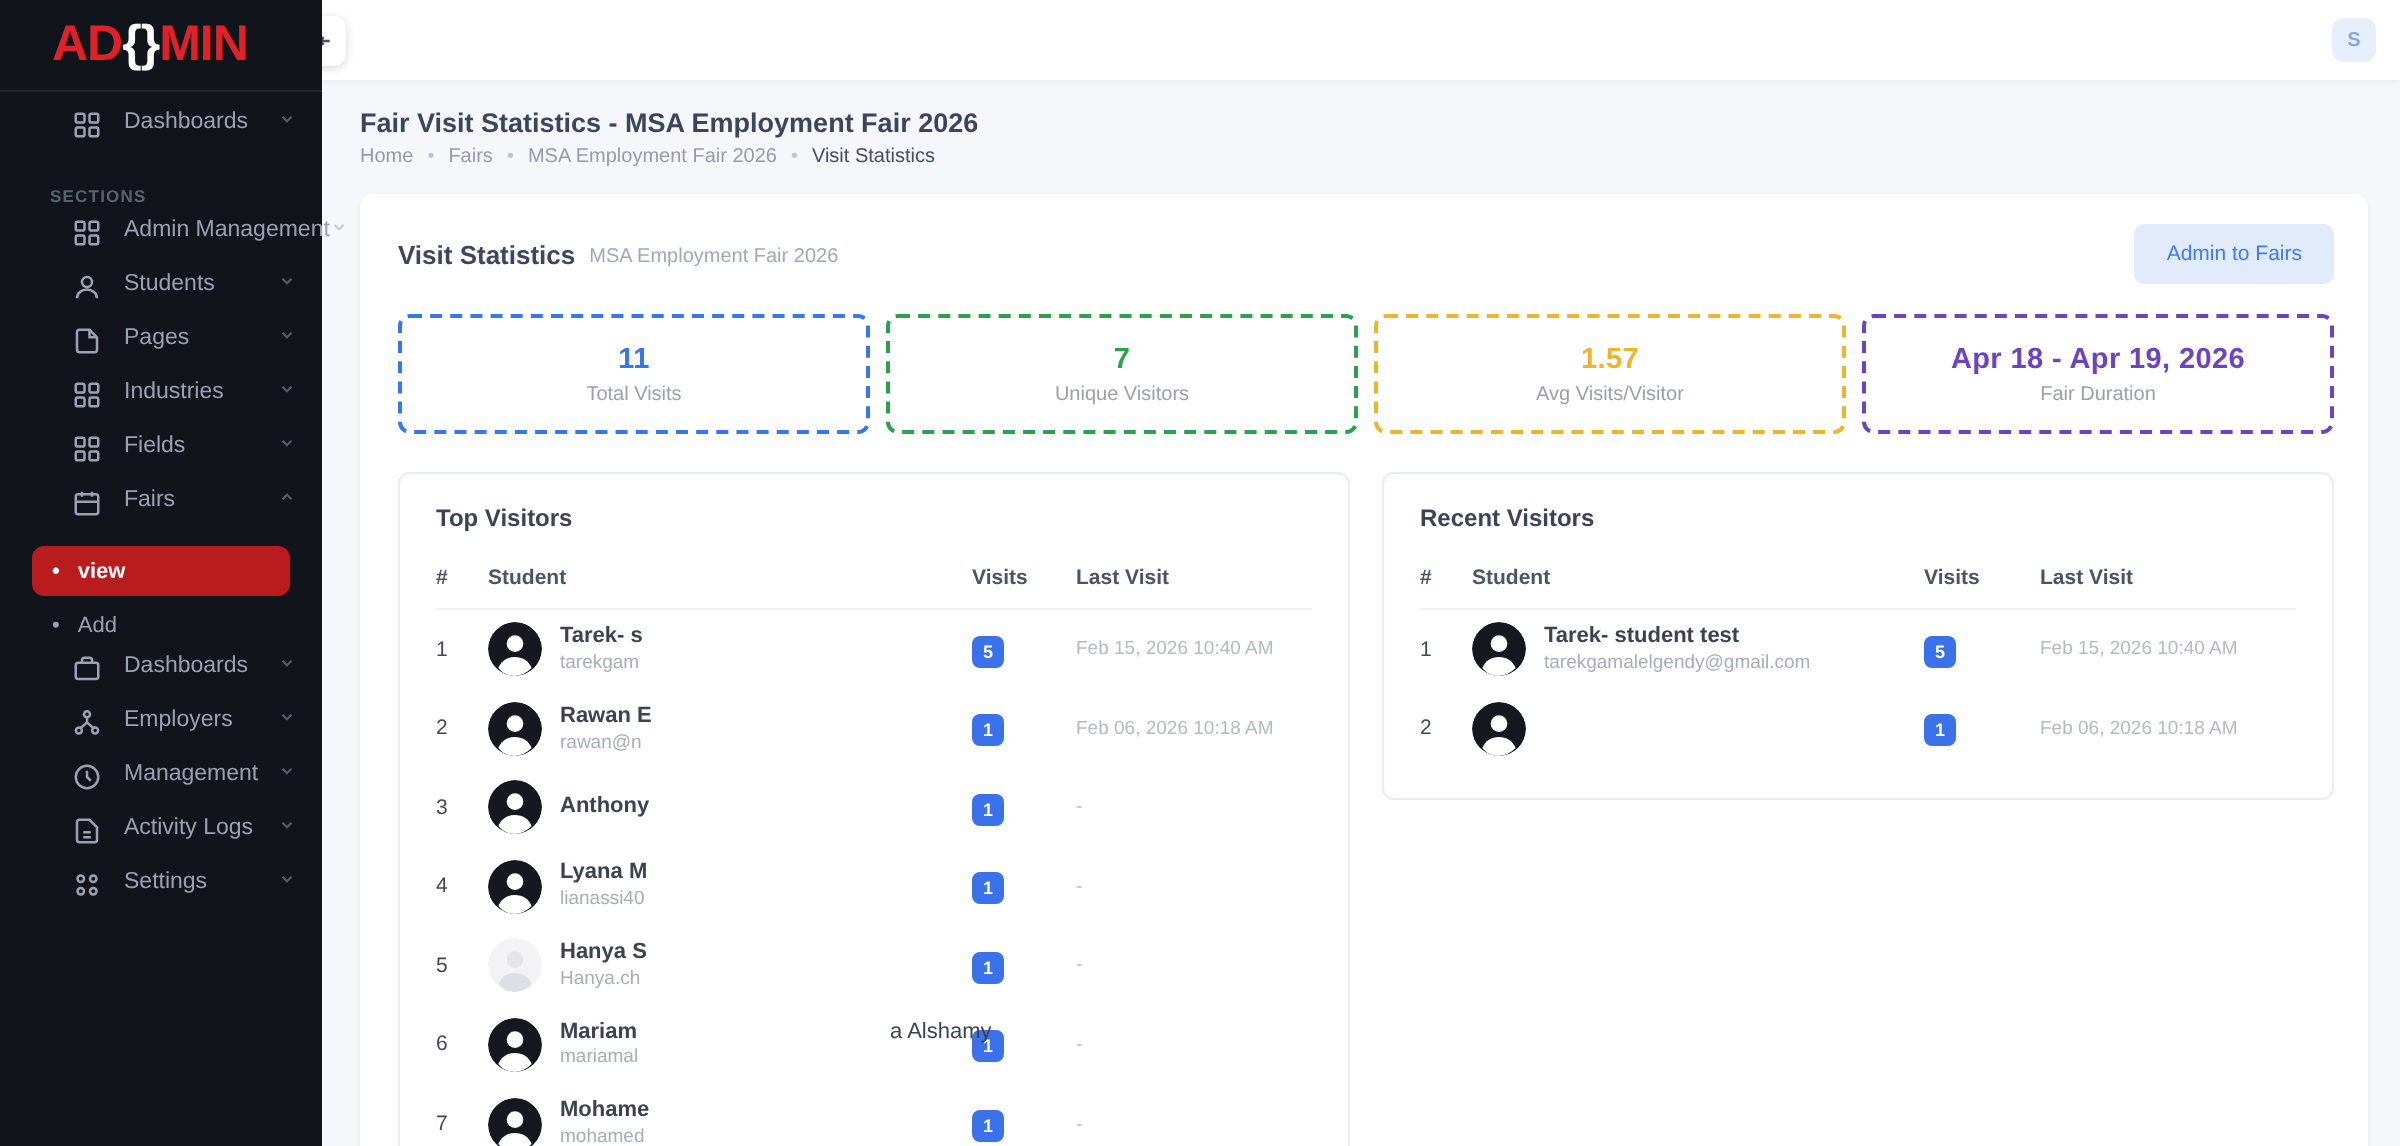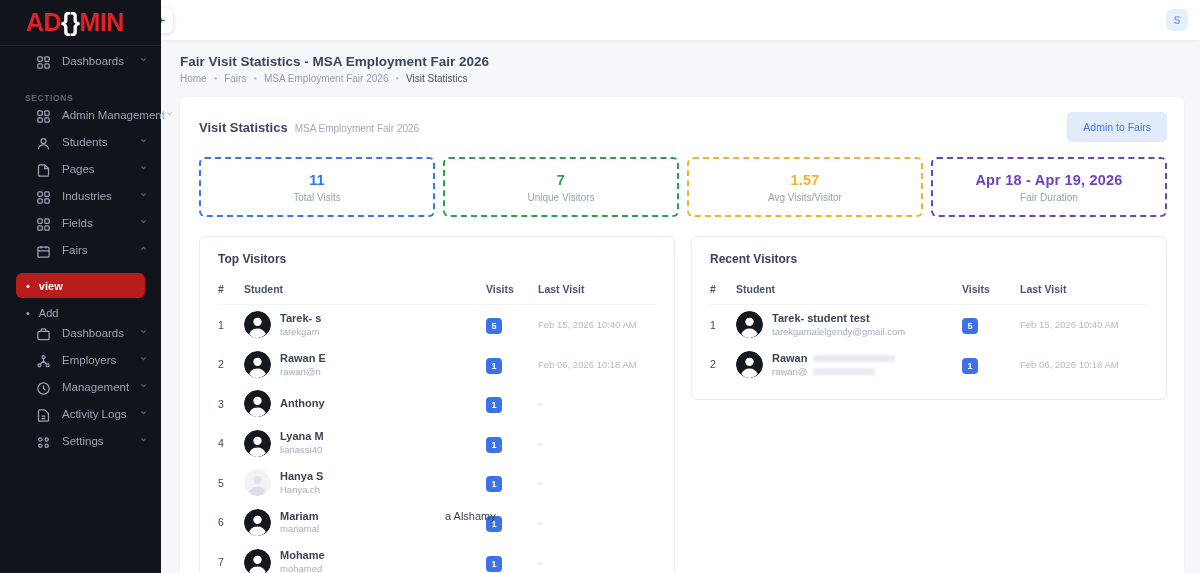--- a/index.html
+++ b/index.html
@@ -560,31 +560,20 @@
           <div class="trow smudged">
             <span class="tidx">2</span>
             <span class="tstudent">
               <span class="avatar">
                 <svg viewBox="0 0 24 24">
                   <circle class="av-bg" cx="12" cy="12" r="12" fill="#15181e"></circle>
                   <circle class="av-head" cx="12" cy="9.6" r="3.7" fill="#ffffff"></circle>
                   <path class="av-body" d="M4.6 20.4c1.3-3.2 4.1-4.9 7.4-4.9s6.1 1.7 7.4 4.9A11.95 11.95 0 0 1 12 24c-2.8 0-5.4-1-7.4-3.6z" fill="#ffffff"></path>
                 </svg>
               </span>
-              <span class="nameblock">
-                <span class="name-line">
-                  <span class="sname">Rawan</span>
-                  <span class="smudge w80"></span>
-                </span>
-
-                <span class="email-line">
-                  <span class="semail">rawan@</span>
-                  <span class="smudge w60"></span>
-                </span>
-              </span>
             </span>
             <span><span class="badge">1</span></span>
             <span class="tdate">Feb 06, 2026 10:18 AM</span>
           </div>
 
       </div>
 
     </div>
   </div>
 </div>

